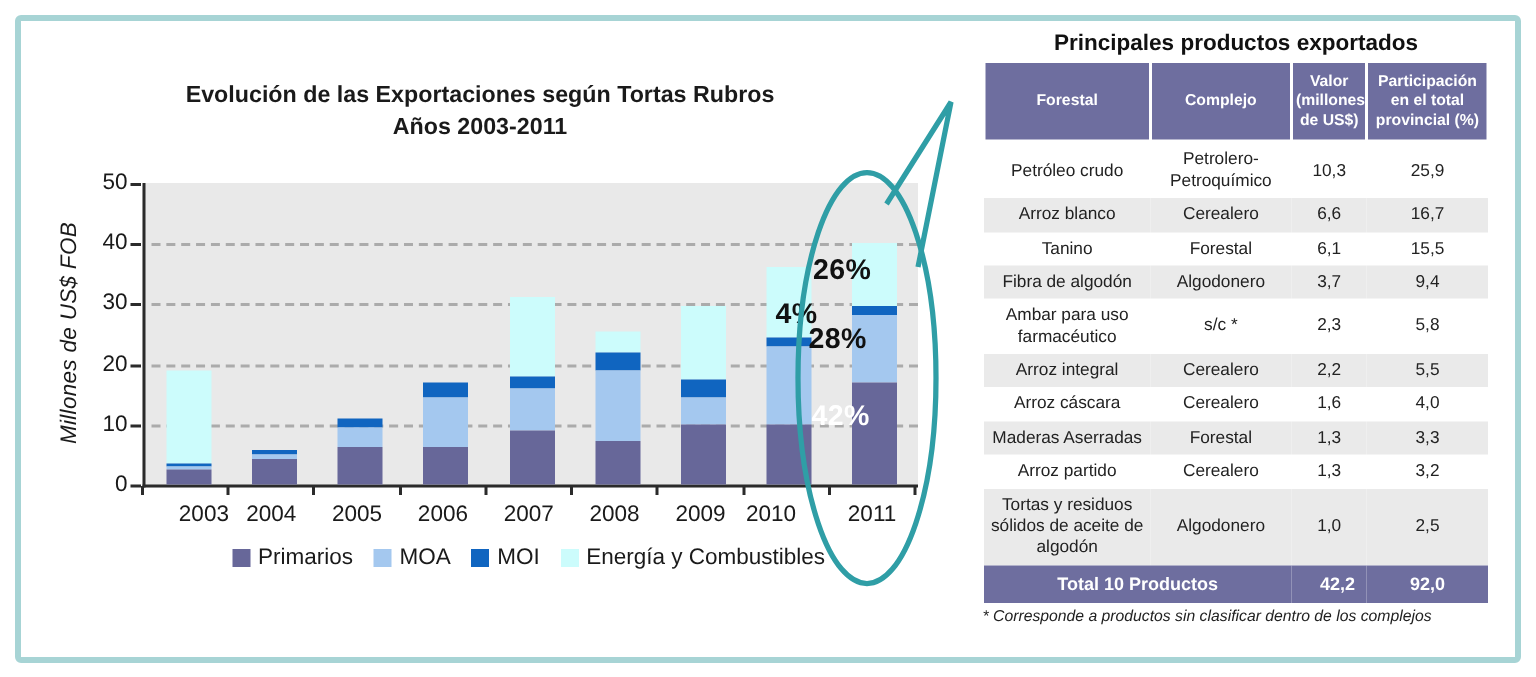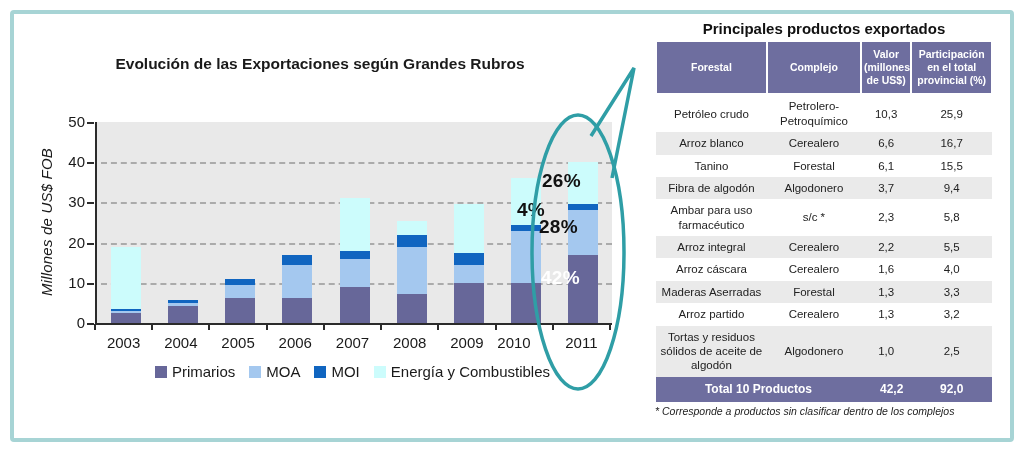--- a/index.html
+++ b/index.html
@@ -71,21 +71,22 @@
   }
 </style>
 </head>
 <body>
 
 <div id="canvas" style="--frame-color: #A7D4D5; --header-bg: #6E6E9F; --stripe: #EAEAEA;">
   <div id="frame"></div>
 
   <section>
     <div id="chart-title">
-      <div>Evolución de las Exportaciones según Grandes Rubros</div>
+      <div>Evolución de las Exportaciones según Tortas Rubros</div>
+      <div>Años 2003-2011</div>
     </div>
     <div id="y-axis-label">Millones de US$ FOB</div>
     <div id="plot">
         <div class="gridline" style="top: 160.8px;"></div>
         <div class="gridline" style="top: 120.6px;"></div>
         <div class="gridline" style="top: 80.4px;"></div>
         <div class="gridline" style="top: 40.2px;"></div>
         <div class="bar" style="left: 13.6111px;">
           <div class="seg" style="height: 10.05px; background: rgb(103, 103, 153);"></div>
           <div class="seg" style="height: 1.608px; background: rgb(164, 200, 239);"></div>
@@ -159,21 +160,21 @@
         <div class="xtick-mark" style="left: 208.444px; top: 324px;"></div>
         <div class="xtick-mark" style="left: 265.667px; top: 324px;"></div>
         <div class="xtick-mark" style="left: 322.889px; top: 324px;"></div>
         <div class="xtick-mark" style="left: 380.111px; top: 324px;"></div>
         <div class="xtick-mark" style="left: 437.333px; top: 324px;"></div>
         <div class="xtick-mark" style="left: 494.556px; top: 324px;"></div>
         <div class="xtick-mark" style="left: 551.778px; top: 324px;"></div>
         <div class="xtick-mark" style="left: 609px; top: 324px;"></div>
       </div>
     <div id="x-labels">
-        <div class="x-label" style="left: 94.6111px;">2003</div>
+        <div class="x-label" style="left: 94.6111px; text-align: right;">2003</div>
         <div class="x-label" style="left: 151.833px;">2004</div>
         <div class="x-label" style="left: 209.056px;">2005</div>
         <div class="x-label" style="left: 266.278px;">2006</div>
         <div class="x-label" style="left: 323.5px;">2007</div>
         <div class="x-label" style="left: 380.722px;">2008</div>
         <div class="x-label" style="left: 437.944px;">2009</div>
         <div class="x-label" style="left: 485px;">2010</div>
         <div class="x-label" style="left: 552.389px;">2011</div>
       </div>
     <div id="legend">

